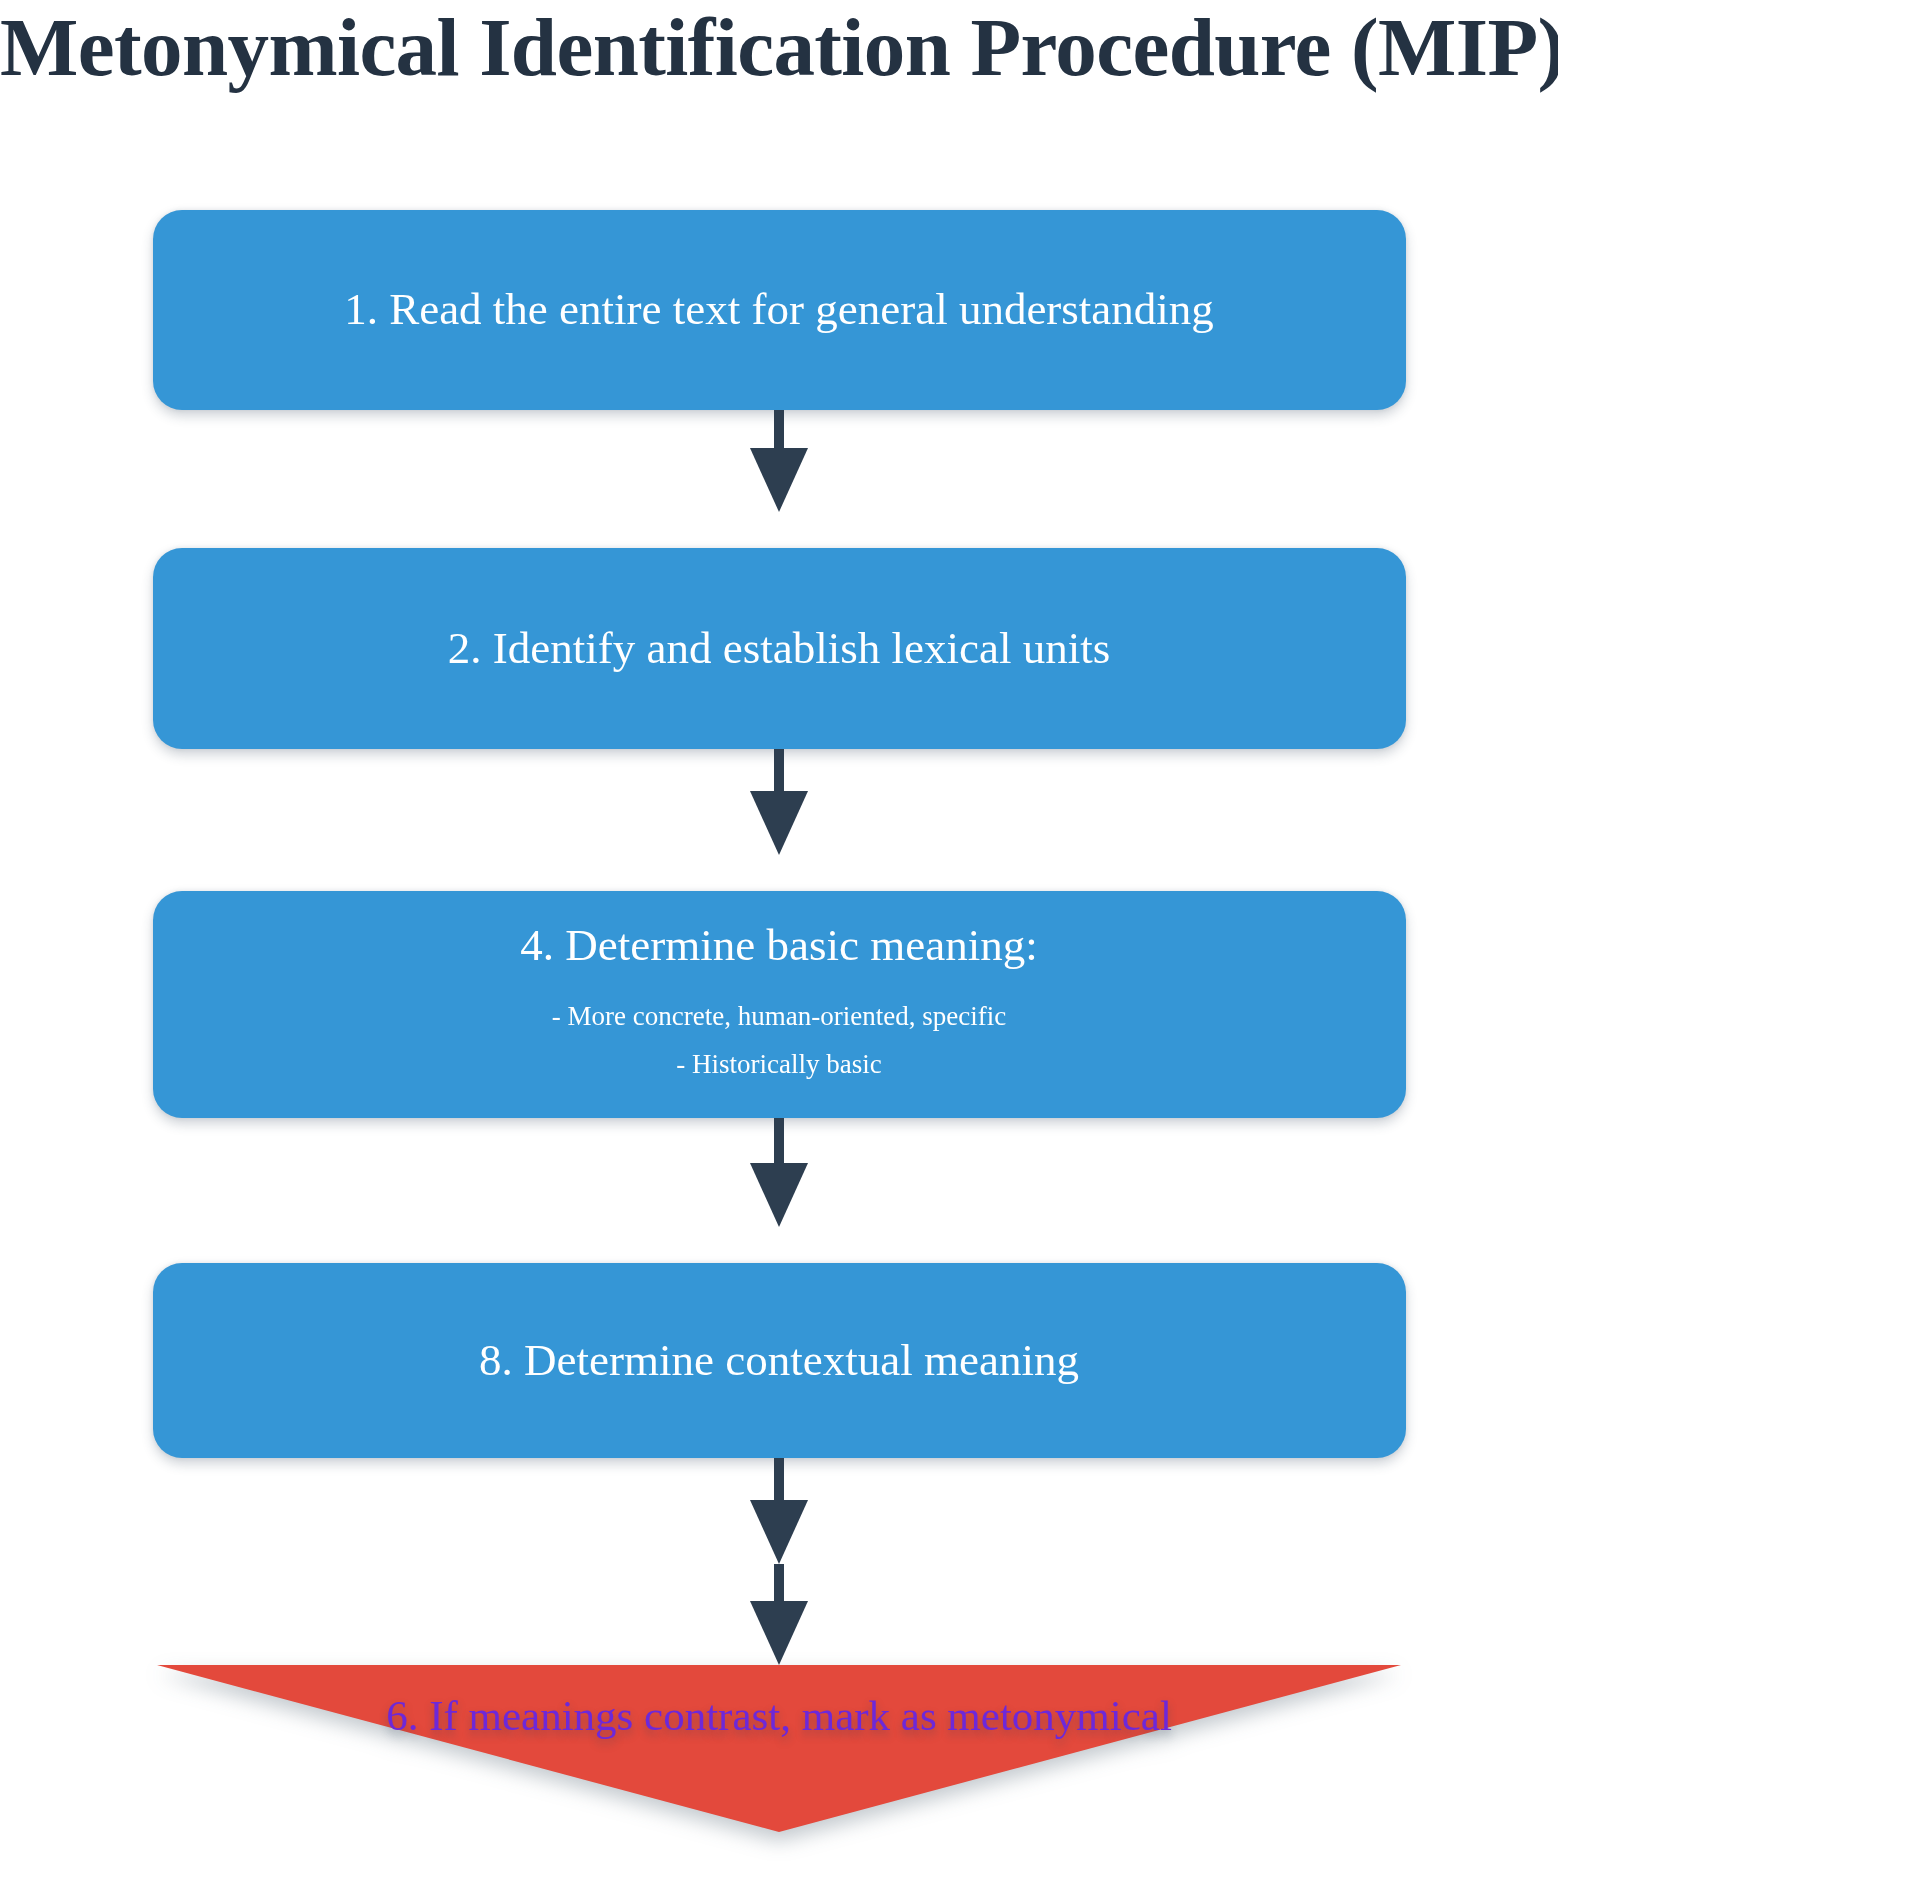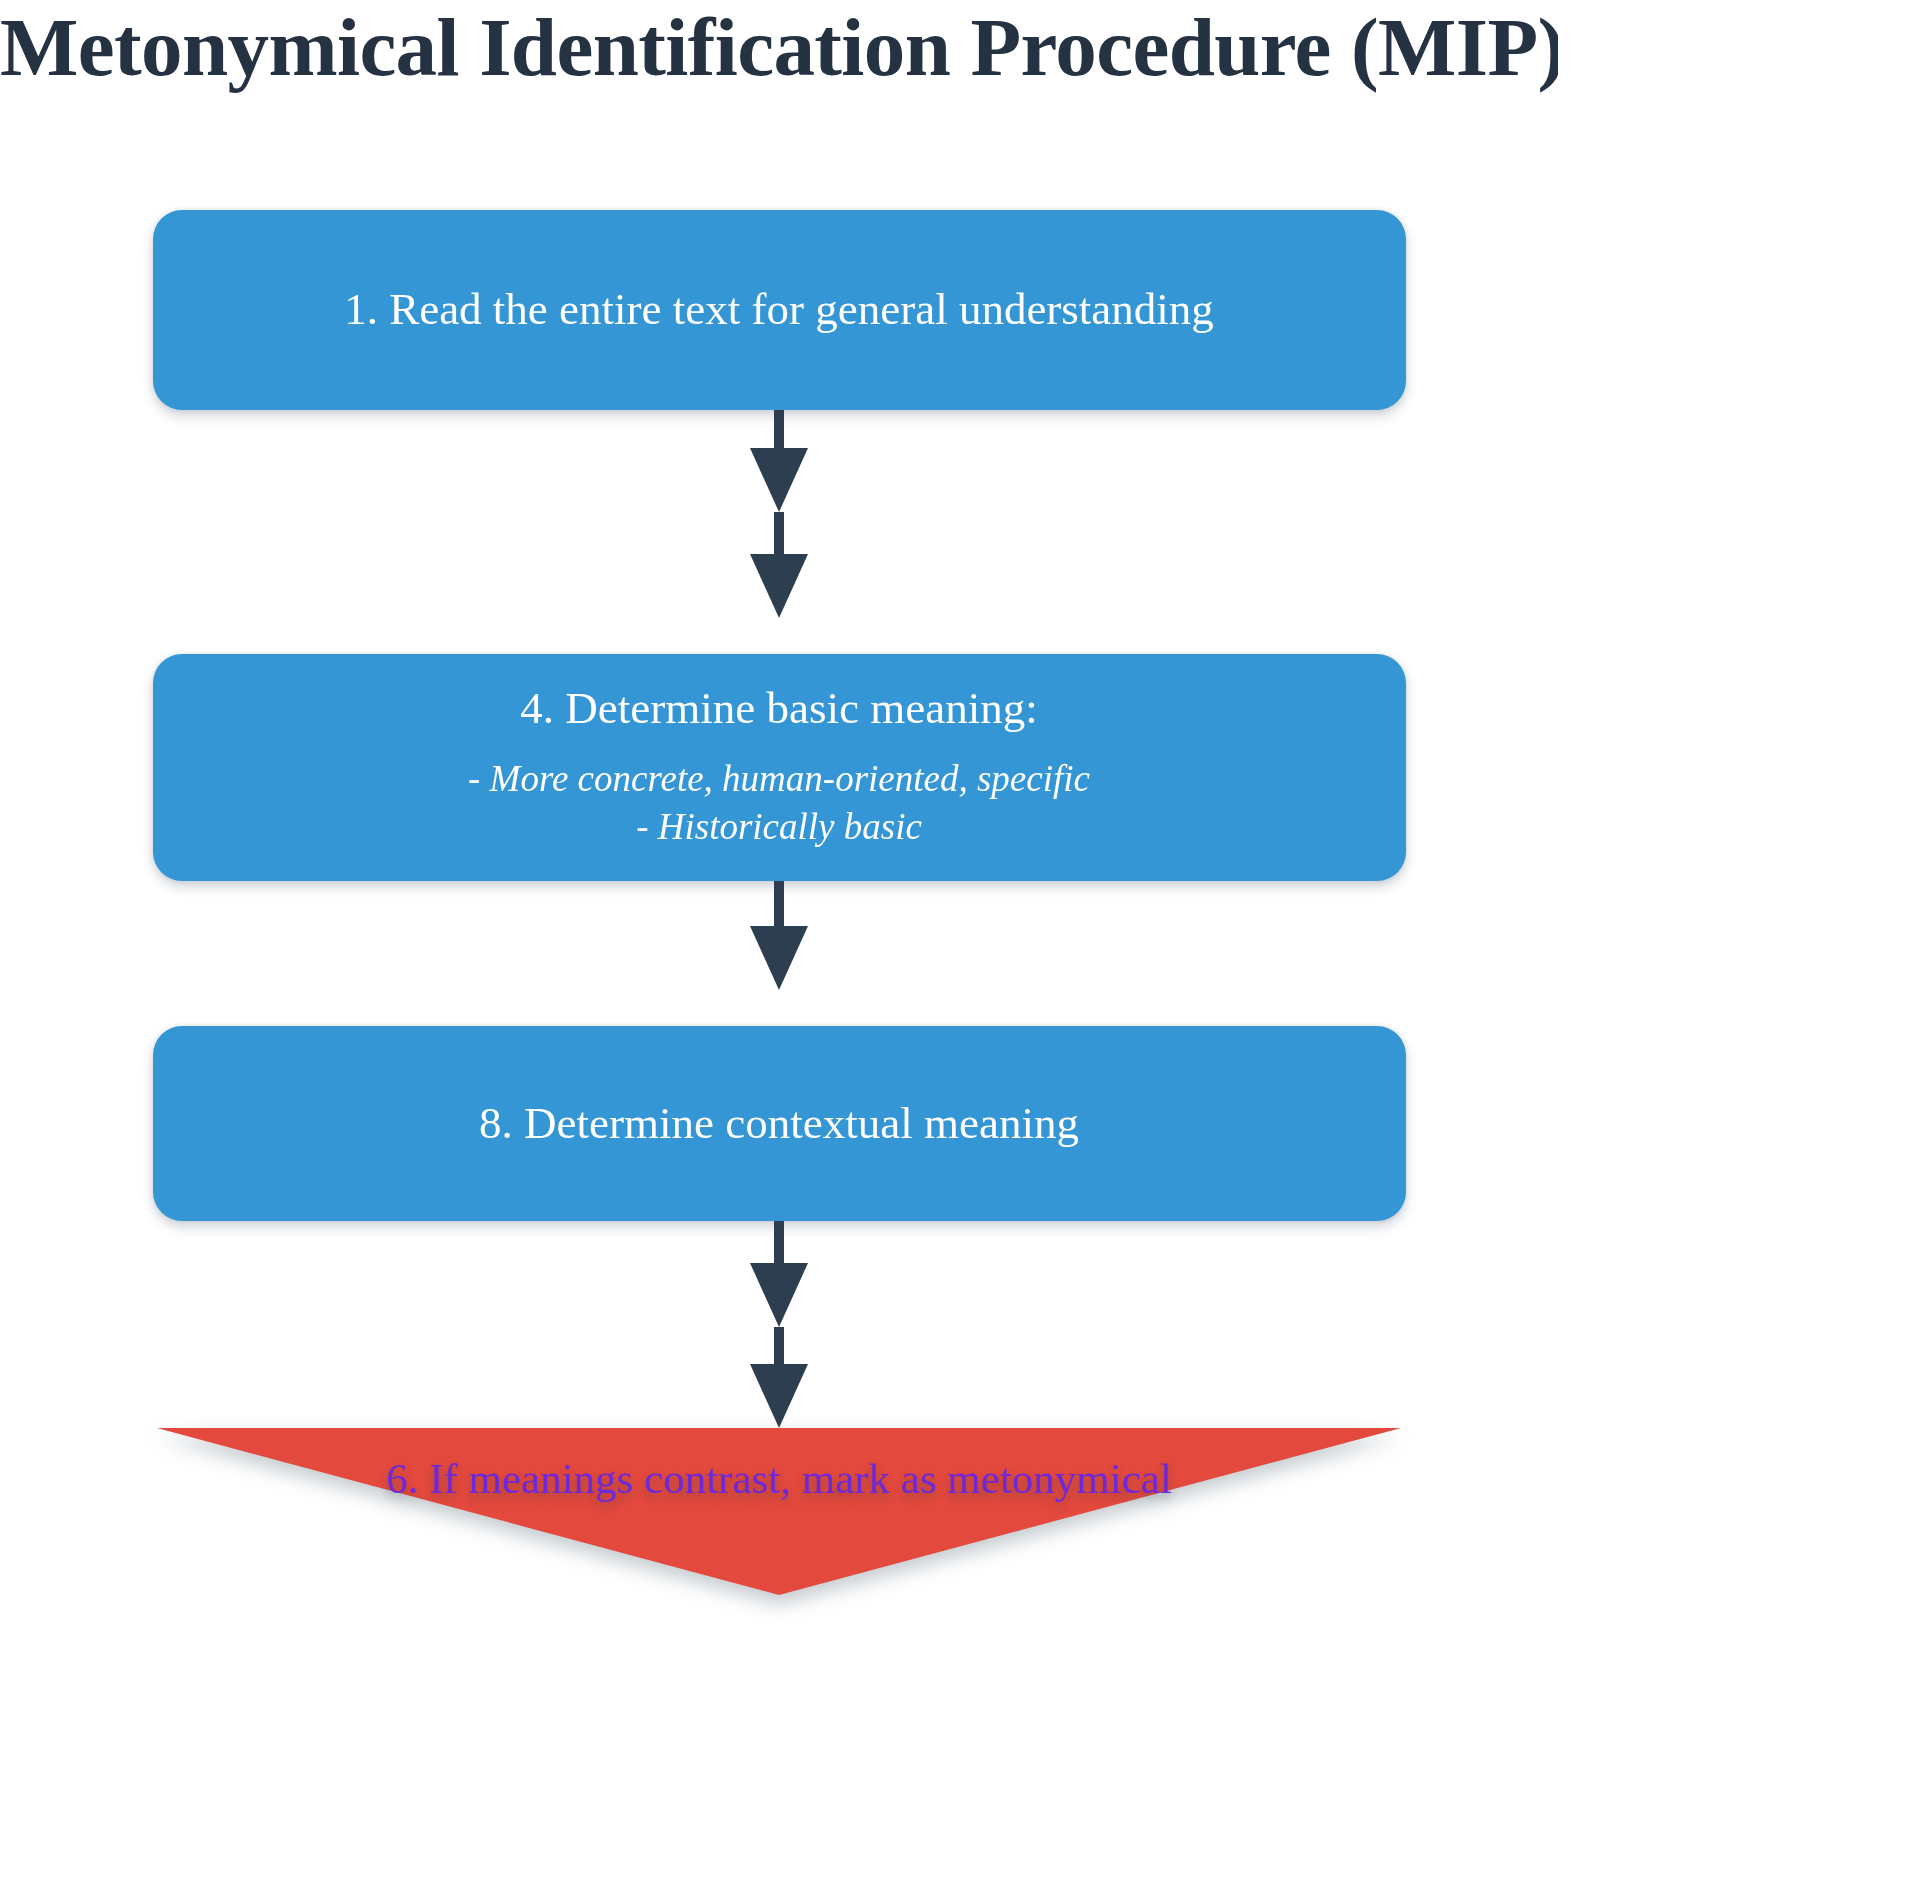--- a/index.html
+++ b/index.html
@@ -45,23 +45,22 @@
     font-size: 45px;
     line-height: 1.1;
     margin-top: 36px;
   }
   .box-1 { height: 200px; }
   .box-2 { height: 201px; }
   .box-3 { height: 227px; }
   .box-4 { height: 195px; }
   .box-5 { height: 197px; }
   .step-sub {
-    font-size: 37px;
+    font-size: 27px;
     line-height: 48px;
-    font-style: italic;
   }
   .box-3 .step-heading { margin-bottom: 21px; }
   .arrow {
     display: flex;
     flex-direction: column;
     align-items: center;
   }
   .arrow-stem {
     width: 10.6px;
     background: #2d3e50;
@@ -115,20 +114,23 @@
 
     <div class="step-box box-1">
       <div class="step-heading">1. Read the entire text for general understanding</div>
     </div>
 
     <div class="arrow">
       <div class="arrow-stem stem-a"></div>
       <div class="arrow-head"></div>
     </div>
 
+    <div class="step-box box-2">
+      <div class="step-heading">2. Identify and establish lexical units</div>
+    </div>
 
     <div class="arrow">
       <div class="arrow-stem stem-b"></div>
       <div class="arrow-head"></div>
     </div>
 
     <div class="step-box box-3">
       <div class="step-heading">4. Determine basic meaning:</div>
       <div class="step-sub">- More concrete, human-oriented, specific</div>
       <div class="step-sub">- Historically basic</div>

